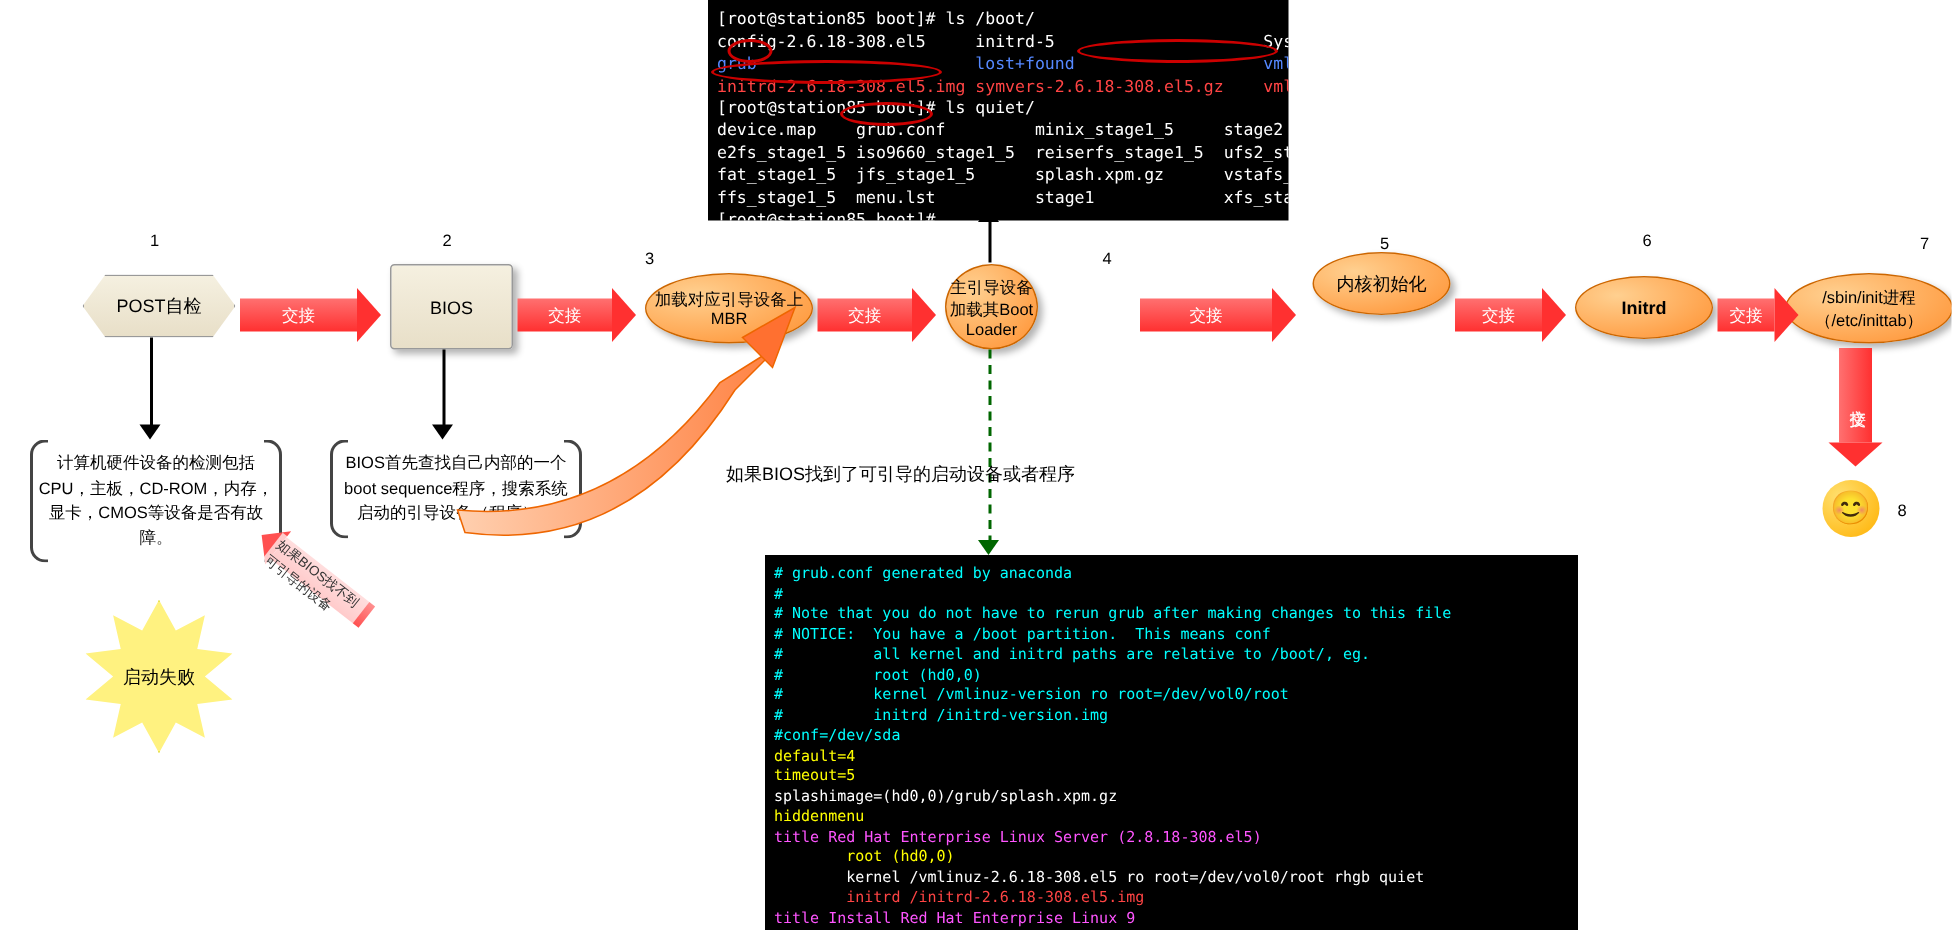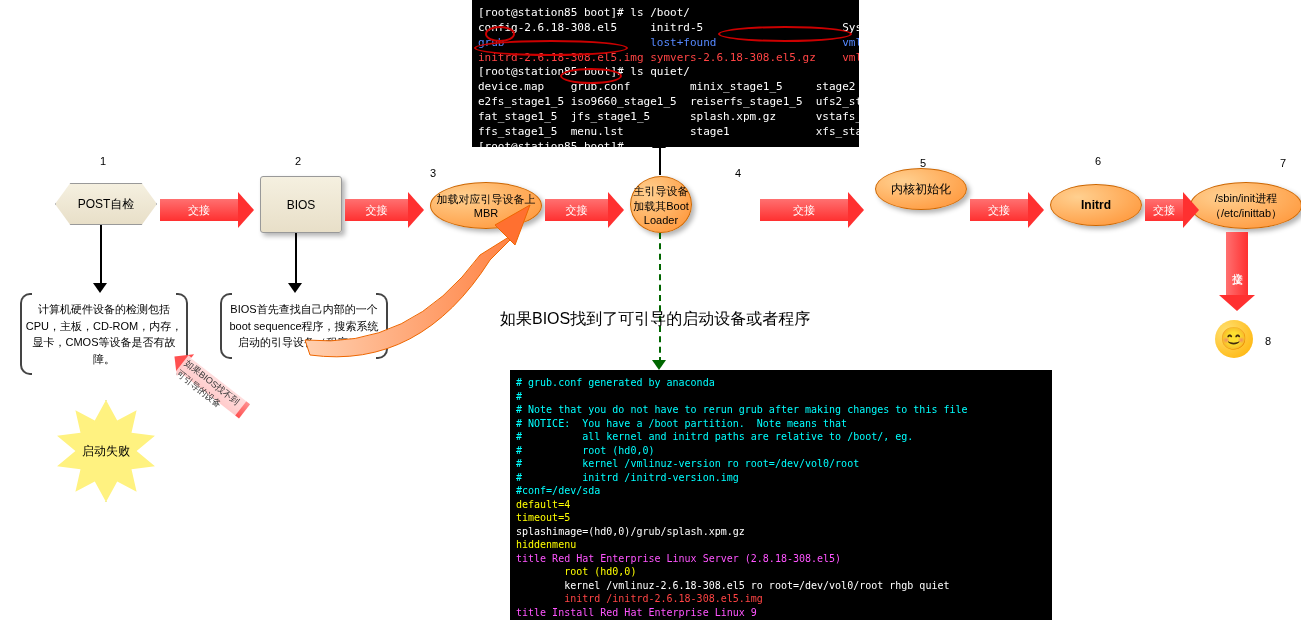--- a/index.html
+++ b/index.html
@@ -118,21 +118,21 @@
 <div class="thinl" style="left:295px;top:233px;width:2px;height:52px"></div>
 <div style="position:absolute;left:288px;top:283px;border-left:7px solid transparent;border-right:7px solid transparent;border-top:10px solid #000"></div>
 <div class="thinl" style="left:659px;top:140px;width:2px;height:35px"></div>
 <div style="position:absolute;left:652px;top:138px;border-left:7px solid transparent;border-right:7px solid transparent;border-bottom:10px solid #000"></div>
 
 <div style="position:absolute;left:659px;top:233px;width:0;height:130px;border-left:2px dashed #060"></div>
 <div style="position:absolute;left:652px;top:360px;border-left:7px solid transparent;border-right:7px solid transparent;border-top:10px solid #060"></div>
 
 <div class="brace" style="left:20px;top:293px;width:160px"><span>计算机硬件设备的检测包括CPU，主板，CD-ROM，内存，显卡，CMOS等设备是否有故障。</span></div>
 <div class="brace" style="left:220px;top:293px;width:160px"><span>BIOS首先查找自己内部的一个boot sequence程序，搜索系统启动的引导设备（程序），</span></div>
-<div style="position:absolute;left:500px;top:307px;font-size:16px;line-height:1.5"><span>如果BIOS找到了可引导的启动设备或者程序</span></div>
+<div style="position:absolute;left:484px;top:307px;font-size:12px;line-height:1.5"><span>如果BIOS找到了可引导的启动设备或者程序</span></div>
 
 <svg class="curve" style="left:280px;top:200px;width:320px;height:160px">
 <defs>
       <linearGradient id="g1">
         <stop offset="0" stop-color="#ffd0b0"></stop>
         <stop offset="1" stop-color="#ff8040"></stop>
       </linearGradient>
     </defs>
 <path d="M 30 155 Q 140 170 210 60 L 240 30 L 200 55 Q 130 150 25 140 Z" fill="url(#g1)" stroke="#e60" stroke-width="1"></path>
 <polygon points="215,25 250,5 235,45" fill="#ff7030" stroke="#e60"></polygon>
@@ -159,21 +159,21 @@
 <span class="wh">ffs_stage1_5  menu.lst          stage1             xfs_stage1_5</span>
 <span class="wh">[root@station85 boot]# _</span></div>
 <div class="circ" style="left:485px;top:26px;width:26px;height:12px"></div>
 <div class="circ" style="left:718px;top:26px;width:130px;height:12px"></div>
 <div class="circ" style="left:474px;top:40px;width:150px;height:12px"></div>
 <div class="circ" style="left:560px;top:68px;width:58px;height:12px"></div>
 
 <div class="term" id="term2" style="left:510px;top:370px;width:530px;height:245px;overflow:hidden;font-size:10px"><span class="cy"># grub.conf generated by anaconda</span>
 <span class="cy">#</span>
 <span class="cy"># Note that you do not have to rerun grub after making changes to this file</span>
-<span class="cy"># NOTICE:  You have a /boot partition.  Note means that</span>
+<span class="cy"># NOTICE:  You have a /boot partition.  This means conf</span>
 <span class="cy">#          all kernel and initrd paths are relative to /boot/, eg.</span>
 <span class="cy">#          root (hd0,0)</span>
 <span class="cy">#          kernel /vmlinuz-version ro root=/dev/vol0/root</span>
 <span class="cy">#          initrd /initrd-version.img</span>
 <span class="cy">#conf=/dev/sda</span>
 <span class="yl">default=4</span>
 <span class="yl">timeout=5</span>
 <span class="wh">splashimage=(hd0,0)/grub/splash.xpm.gz</span>
 <span class="yl">hiddenmenu</span>
 <span class="mg">title Red Hat Enterprise Linux Server (2.8.18-308.el5)</span>

